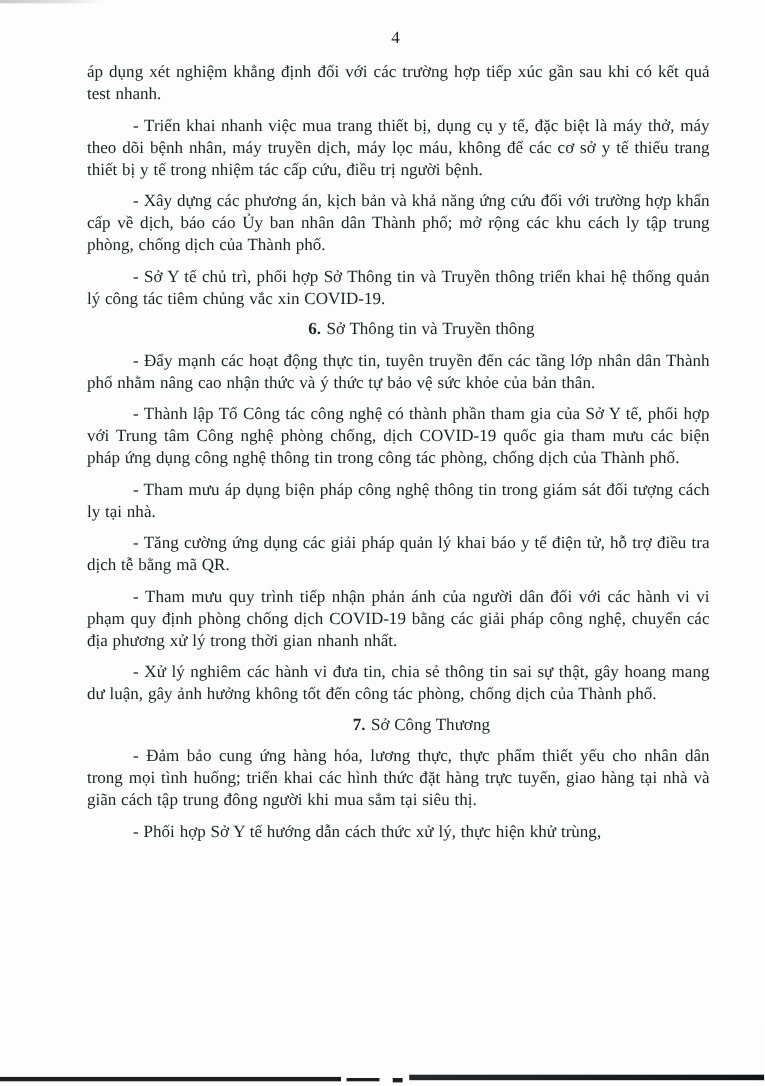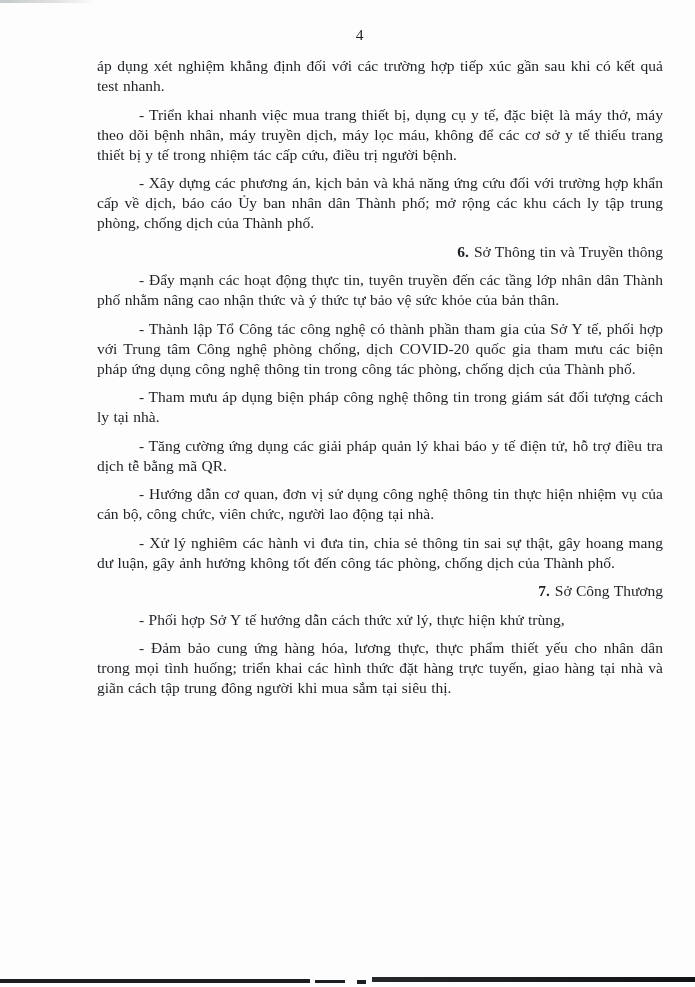--- a/index.html
+++ b/index.html
@@ -21,37 +21,37 @@
     top: 26px;
     left: 0;
     width: 100%;
     text-align: center;
     font-size: 15.5px;
     padding-left: 24px;
     box-sizing: border-box;
   }
   .content {
     position: absolute;
-    left: 97px;
+    left: 79px;
     top: 56px;
     width: 566px;
   }
   .content p {
     font-size: 15.5px;
     line-height: 20px;
     text-align: justify;
     margin: 0 0 8.5px 0;
     text-indent: 42px;
     word-spacing: 0.5px;
   }
   .content p.continuation {
     text-indent: 0;
   }
   .content p.heading {
-    text-align: right;
+    text-align: center;
   }
   .h-num {
     font-weight: bold;
     margin-right: 5px;
   }
   
   .smudge-top {
     position: absolute;
     top: 0;
     left: 0;
@@ -76,30 +76,31 @@
 <div class="sheet">
 
   <div class="smudge-top"></div>
 
   <div class="page-number">4</div>
 
   <div class="content">
     <p class="continuation">áp dụng xét nghiệm khẳng định đối với các trường hợp tiếp xúc gần sau khi có kết quả test nhanh.</p>
     <p>- Triển khai nhanh việc mua trang thiết bị, dụng cụ y tế, đặc biệt là máy thở, máy theo dõi bệnh nhân, máy truyền dịch, máy lọc máu, không để các cơ sở y tế thiếu trang thiết bị y tế trong nhiệm tác cấp cứu, điều trị người bệnh.</p>
     <p>- Xây dựng các phương án, kịch bản và khả năng ứng cứu đối với trường hợp khẩn cấp về dịch, báo cáo Ủy ban nhân dân Thành phố; mở rộng các khu cách ly tập trung phòng, chống dịch của Thành phố.</p>
+    <p>- Sở Y tế chủ trì, phối hợp Sở Thông tin và Truyền thông triển khai hệ thống quản lý công tác tiêm chủng vắc xin COVID-19.</p>
     <p class="heading"><span class="h-num">6.</span><span>Sở Thông tin và Truyền thông</span></p>
     <p>- Đẩy mạnh các hoạt động thực tin, tuyên truyền đến các tầng lớp nhân dân Thành phố nhằm nâng cao nhận thức và ý thức tự bảo vệ sức khỏe của bản thân.</p>
-    <p>- Thành lập Tổ Công tác công nghệ có thành phần tham gia của Sở Y tế, phối hợp với Trung tâm Công nghệ phòng chống, dịch COVID-20 quốc gia tham mưu các biện pháp ứng dụng công nghệ thông tin trong công tác phòng, chống dịch của Thành phố.</p>
+    <p>- Thành lập Tổ Công tác công nghệ có thành phần tham gia của Sở Y tế, phối hợp với Trung tâm Công nghệ phòng chống, dịch COVID-19 quốc gia tham mưu các biện pháp ứng dụng công nghệ thông tin trong công tác phòng, chống dịch của Thành phố.</p>
     <p>- Tham mưu áp dụng biện pháp công nghệ thông tin trong giám sát đối tượng cách ly tại nhà.</p>
     <p>- Tăng cường ứng dụng các giải pháp quản lý khai báo y tế điện tử, hỗ trợ điều tra dịch tễ bằng mã QR.</p>
-    <p>- Hướng dẫn cơ quan, đơn vị sử dụng công nghệ thông tin thực hiện nhiệm vụ của cán bộ, công chức, viên chức, người lao động tại nhà.</p>
+    <p>- Tham mưu quy trình tiếp nhận phản ánh của người dân đối với các hành vi vi phạm quy định phòng chống dịch COVID-19 bằng các giải pháp công nghệ, chuyển các địa phương xử lý trong thời gian nhanh nhất.</p>
     <p>- Xử lý nghiêm các hành vi đưa tin, chia sẻ thông tin sai sự thật, gây hoang mang dư luận, gây ảnh hưởng không tốt đến công tác phòng, chống dịch của Thành phố.</p>
     <p class="heading"><span class="h-num">7.</span><span>Sở Công Thương</span></p>
+    <p>- Đảm bảo cung ứng hàng hóa, lương thực, thực phẩm thiết yếu cho nhân dân trong mọi tình huống; triển khai các hình thức đặt hàng trực tuyến, giao hàng tại nhà và giãn cách tập trung đông người khi mua sắm tại siêu thị.</p>
     <p>- Phối hợp Sở Y tế hướng dẫn cách thức xử lý, thực hiện khử trùng,</p>
-    <p>- Đảm bảo cung ứng hàng hóa, lương thực, thực phẩm thiết yếu cho nhân dân trong mọi tình huống; triển khai các hình thức đặt hàng trực tuyến, giao hàng tại nhà và giãn cách tập trung đông người khi mua sắm tại siêu thị.</p>
   </div>
 
   <div class="edge-line s1"></div>
   <div class="edge-line s2"></div>
   <div class="edge-line s3"></div>
   <div class="edge-line s4"></div>
 
 </div>
 
 </body></html>

